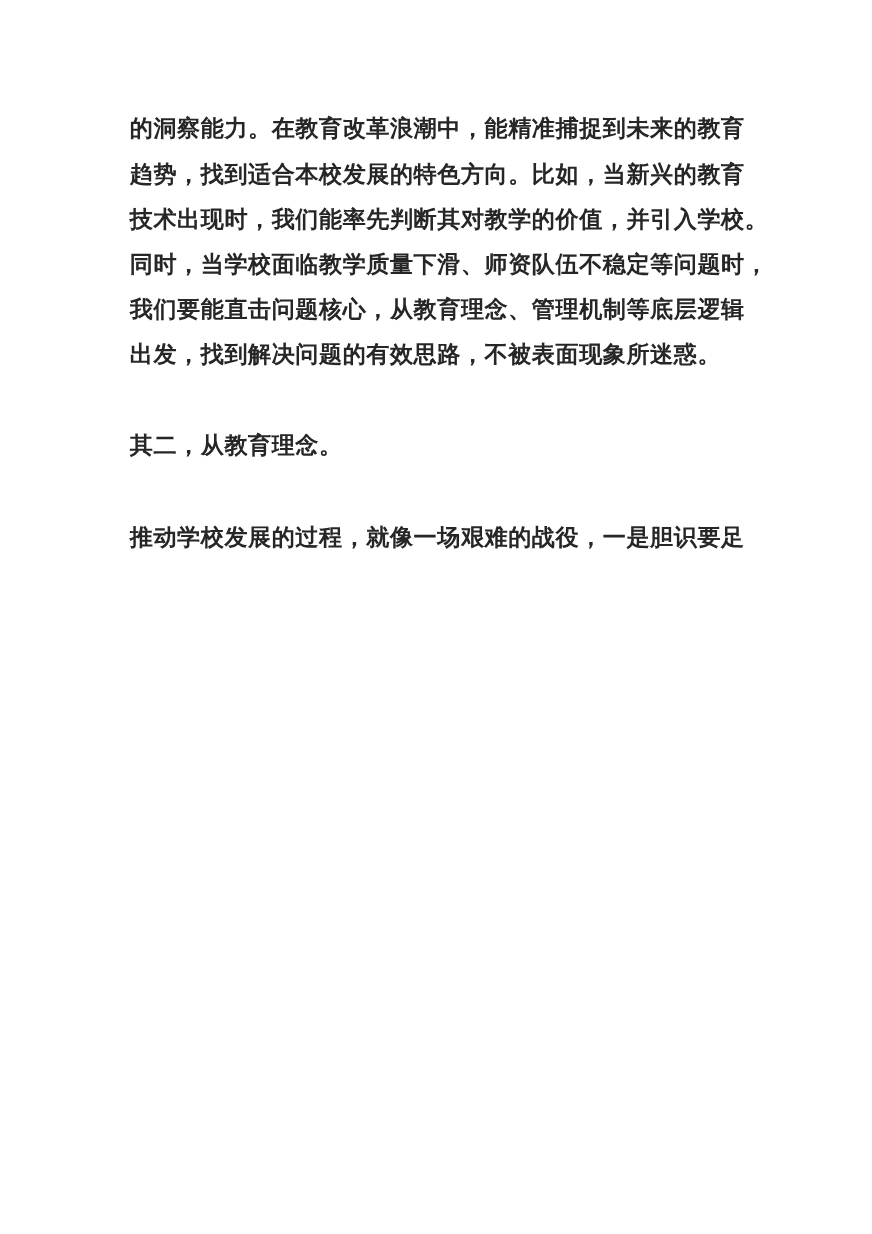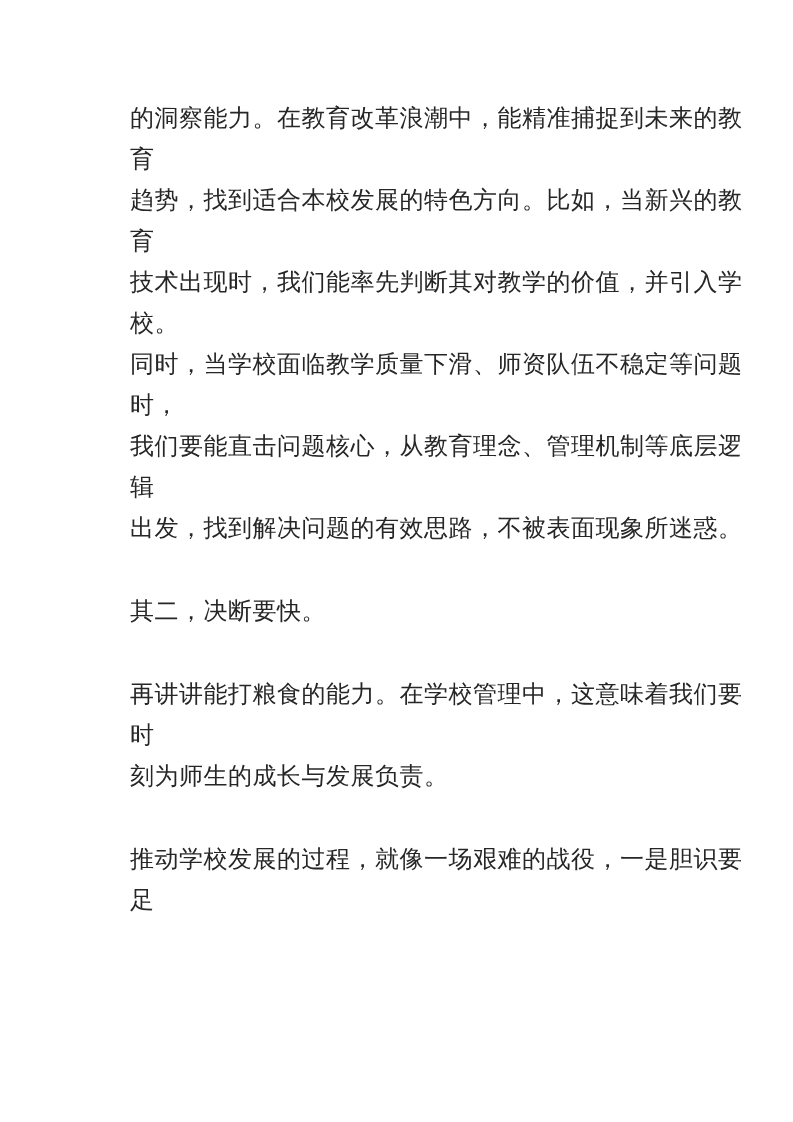--- a/index.html
+++ b/index.html
@@ -18,37 +18,35 @@
     overflow: hidden;
     font-family: "Liberation Sans", "DejaVu Sans", sans-serif;
   }
   .page {
     width: 793px;
     height: 1122px;
     background: var(--page-bg);
     padding: 97px 50px 0 118px;
   }
   .para {
-    margin: 0 0 42px 12px;
-    font-size: 24px;
+    margin: 0 0 42px 0;
+    font-size: 21px;
     line-height: 41px;
     letter-spacing: 0.5px;
     color: var(--text-color);
     white-space: pre-line; 
-    font-weight: 400;
+    font-weight: 700;
     text-align: left;
   }
 </style>
 </head>
 <body>
 
 <div class="page">
   <p class="para">的洞察能力。在教育改革浪潮中，能精准捕捉到未来的教育
 趋势，找到适合本校发展的特色方向。比如，当新兴的教育
 技术出现时，我们能率先判断其对教学的价值，并引入学校。
 同时，当学校面临教学质量下滑、师资队伍不稳定等问题时，
 我们要能直击问题核心，从教育理念、管理机制等底层逻辑
 出发，找到解决问题的有效思路，不被表面现象所迷惑。</p>
-  <p class="para">其二，决断要快。</p>
-  <p class="para">再讲讲能打粮食的能力。在学校管理中，这意味着我们要时
-刻为师生的成长与发展负责。</p>
+  <p class="para">其二，从教育理念。</p>
   <p class="para">推动学校发展的过程，就像一场艰难的战役，一是胆识要足</p>
 </div>
 
 </body></html>

